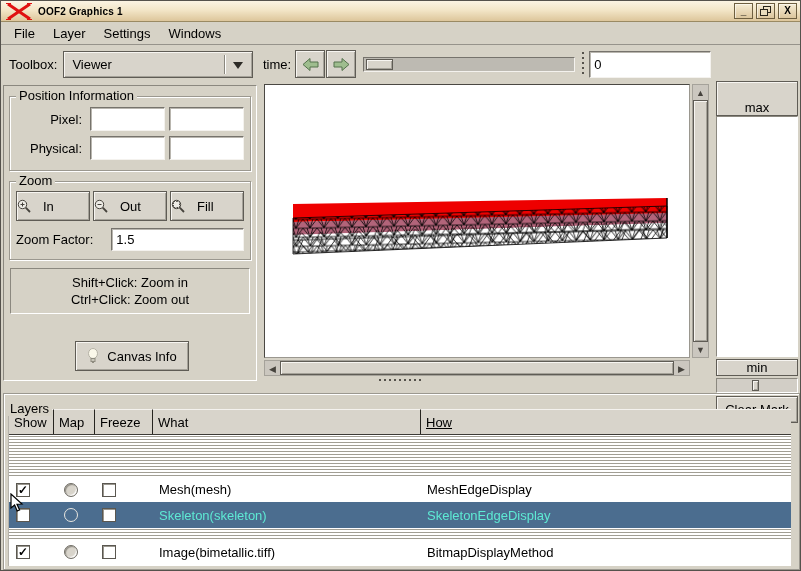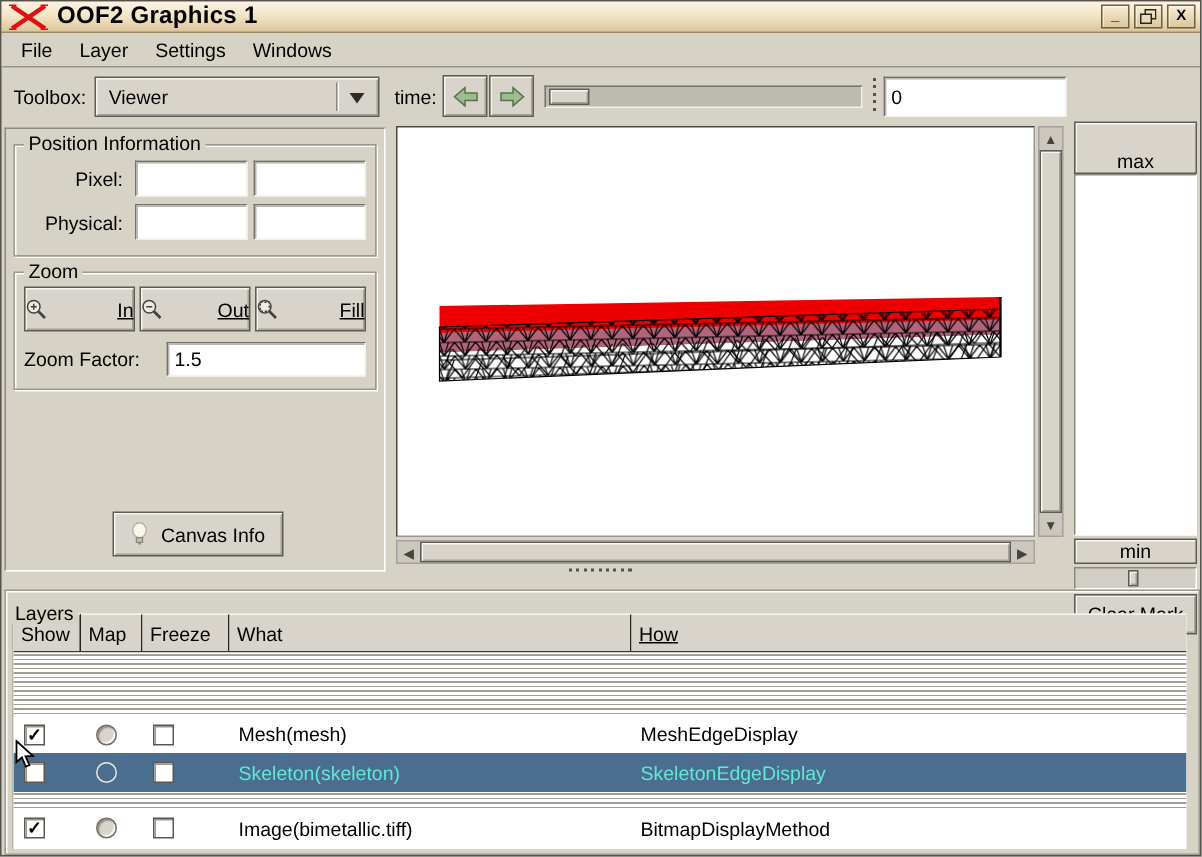--- a/index.html
+++ b/index.html
@@ -11,21 +11,21 @@
     border: 1px solid #55524c;
   }
   
   .titlebar {
     position:absolute; top:0; left:0; right:0; height:21px;
     background: linear-gradient(to bottom,#fbf4e3 0%, #f3e6c8 45%, #ddc69b 100%);
     border-bottom:1px solid #9a8a63;
     display:flex; align-items:center; padding:0 3px;
   }
   .titlebar .logo { width:26px; height:17px; margin:0 6px 0 2px; flex:none; }
-  .titlebar .ttl { font-weight:bold; font-size:16px; letter-spacing:0.2px; }
+  .titlebar .ttl { font-weight:bold; font-size:10px; letter-spacing:0.2px; }
   .winbtns { margin-left:auto; display:flex; gap:3px; }
   .winbtn {
     width:19px; height:16px; background:linear-gradient(to bottom,#f6ecd4,#dcc69d);
     border:1px solid #6e5f40; box-shadow: inset 1px 1px 0 #fff8;
     display:flex; align-items:center; justify-content:center;
     font-size:10px; font-weight:bold; line-height:1;
   }
   
   .menubar {
     position:absolute; top:22px; left:0; right:0; height:22px;
@@ -64,21 +64,21 @@
   .toolbox-body {
     position:absolute; top:40px; left:2px; right:2px; bottom:4px;
     border:1px solid #8b887f; border-bottom-color:#fff; border-right-color:#fff;
     background:#d6d2c6; padding:10px 5px 0 5px;
   }
   .fgroup { margin-bottom:10px; padding:10px 6px 8px 6px; }
   .frow { display:flex; align-items:center; margin-bottom:5px; }
   .frow .flabel { width:66px; text-align:right; margin-right:8px; flex:none; }
   .frow .entry + .entry { margin-left:4px; }
   .zoombtns { display:flex; gap:3px; margin-bottom:7px; }
-  .zoombtn { flex:1; height:30px; display:flex; align-items:center; justify-content:space-between; gap:26px; font-size:13px;text-decoration:underline; }
+  .zoombtn { flex:1; height:30px; display:flex; align-items:center; justify-content:flex-start; gap:11px; font-size:13px; }
   .zoombtn svg { flex:none; }
   .zfrow { display:flex; align-items:center; }
   .zfrow .zflabel { margin-right:18px; white-space:nowrap; }
   .hintbox {
     margin:8px 1px 0 1px; padding:5px 2px; text-align:center; line-height:17px;
     border:1px solid #8b887f; border-bottom-color:#fff; border-right-color:#fff;
   }
   .canvasinfo {
     position:absolute; left:71px; bottom:9px; width:114px; height:30px;
     display:flex; align-items:center; justify-content:center; gap:8px;
@@ -241,20 +241,24 @@
               </svg>
               <span>Fill</span>
             </div>
           </div>
           <div class="zfrow">
             <span class="zflabel">Zoom Factor:</span>
             <input class="entry" style="height: 23px;" value="1.5">
           </div>
         </div>
 
+        <div class="hintbox">
+          <div>Shift+Click: Zoom in</div>
+          <div>Ctrl+Click: Zoom out</div>
+        </div>
 
         <div class="canvasinfo raised">
           <svg width="12" height="16" viewBox="0 0 12 16">
             <ellipse cx="6" cy="5.5" rx="4.5" ry="5" fill="#fbf8ea" stroke="#b5b2a6"></ellipse>
             <rect x="4" y="10.5" width="4" height="3" fill="#c9c6ba" stroke="#8f8c80"></rect>
             <path d="M5 14.5 H7" stroke="#8f8c80"></path>
           </svg>
           <span>Canvas Info</span>
         </div>
       </div>

